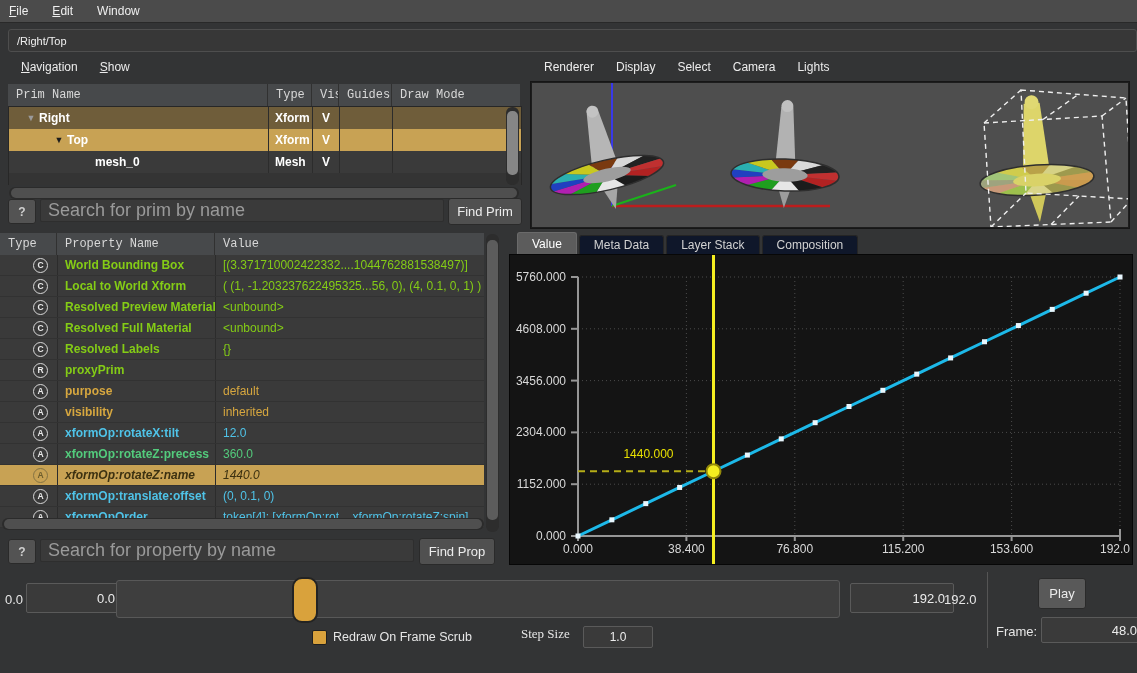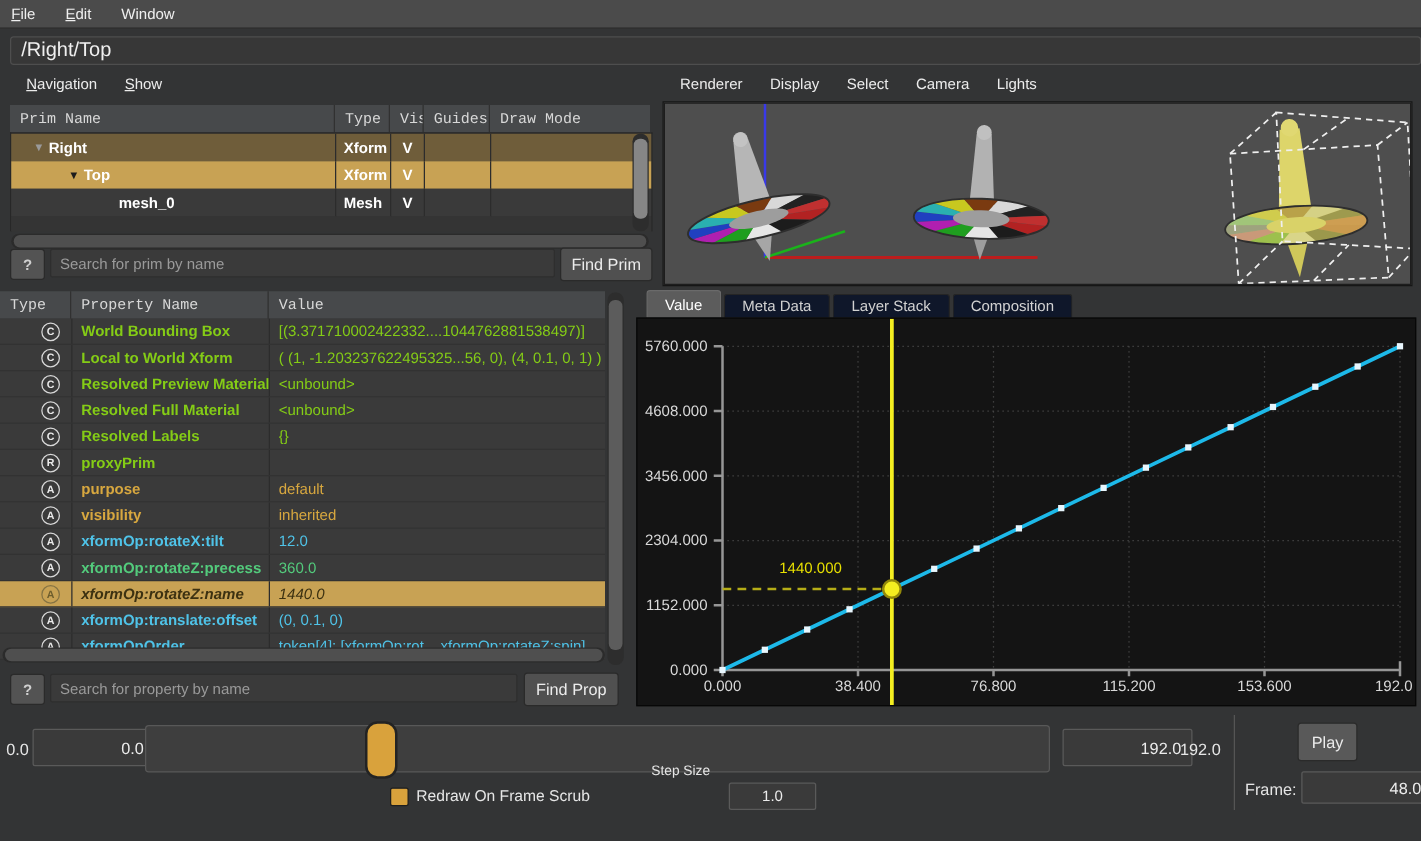--- a/index.html
+++ b/index.html
@@ -12,21 +12,21 @@
   .abs{position:absolute;}
   u{text-decoration:underline;}
 
   
   .menubar{left:0;top:0;width:1137px;height:22px;background:#4b4b4b;border-bottom:1px solid #292929;display:flex;align-items:center;}
   .menubar .menu-item{padding:0 12px;color:#efefef;cursor:default;}
   .menubar .menu-item:first-child{padding-left:9px;}
 
   
   .pathbar{left:8px;top:29px;width:1119px;height:21px;background:#373737;border:1px solid #4e4e4e;border-radius:3px;
-    display:flex;align-items:center;padding-left:8px;color:#f0f0f0;font-size:16px;}
+    display:flex;align-items:center;padding-left:8px;color:#f0f0f0;font-size:11px;}
 
   
   .submenu{display:flex;align-items:flex-start;height:20px;}
   .submenu .menu-item{padding:0 11px;color:#ececec;}
 
   
   .tbl-header{display:grid;align-items:center;background:#47494b;color:#d8d8d8;height:22px;border-bottom:1px solid #262626;}
   .tbl-header .hcell{padding-left:8px;height:100%;display:flex;align-items:center;border-right:1px solid #313131;overflow:hidden;white-space:nowrap;font-family:Liberation Mono, monospace;}
   .tbl-header .hcell:last-child{border-right:none;}
 
@@ -43,21 +43,21 @@
 
   
   .sb-track-h{background:#2b2b2b;border-radius:6px;}
   .sb-thumb-h{position:absolute;left:2px;top:1px;right:2px;bottom:1px;background:#4f4f4f;border-radius:5px;}
   .sb-track-v{background:#2d2d2d;border-radius:6px;}
   .sb-thumb-v{position:absolute;left:1px;right:1px;background:#868686;border-radius:5px;}
 
   
   .help-btn{width:26px;height:23px;background:#535353;border:1px solid #2a2a2a;border-radius:3px;color:#cfcfcf;
     display:flex;align-items:center;justify-content:center;font-weight:bold;}
-  .search-input{background:#3a3a3a;border:1px solid #2e2e2e;border-radius:2px;color:#e6e6e6;font-size:12px;padding:0 7px;outline:none;
+  .search-input{background:#3a3a3a;border:1px solid #2e2e2e;border-radius:2px;color:#e6e6e6;font-size:18px;padding:0 7px;outline:none;
     font-family:"Liberation Sans","DejaVu Sans",sans-serif;}
   .search-input::placeholder{color:#9a9a9a;}
   .push-btn{background:#505050;border:1px solid #2a2a2a;border-radius:3px;color:#ececec;font-size:13px;
     display:flex;align-items:center;justify-content:center;}
 
   
   .vp-canvas{left:531px;top:82px;width:596px;height:144px;background:#4e4e4e;border:1px solid #1d1d1d;box-shadow:0 0 0 1px #161616;}
 
   
   .prop-row{display:grid;grid-template-columns:57px 158px 1fr;height:20px;align-items:center;background:#3a3a3a;border-bottom:1px solid #323232;}
@@ -422,14 +422,14 @@
 <div class="abs lbl" style="left:944px;top:592px;font-size:13px;">192.0</div>
 
 <div class="abs" style="left:987px;top:572px;width:1px;height:76px;background:#555;"></div>
 
 <div class="abs push-btn" style="left:1038px;top:578px;width:46px;height:29px;background:#595959;font-size:13px;">Play</div>
 <div class="abs lbl" style="left:996px;top:624px;font-size:13px;">Frame:</div>
 <input class="abs num-input t-right" style="left: 1041px; top: 617px; width: 87px; height: 24px;" value="48.0">
 
 <div class="abs checkbox checked" id="redraw-checkbox" style="left:312px;top:630px;"></div>
 <div class="abs lbl" style="left:333px;top:630px;font-size:12.5px;">Redraw On Frame Scrub</div>
-<div class="abs lbl" style="left:521px;top:611px;font-size:11px;">Step Size</div>
+<div class="abs lbl" style="left:521px;top:626px;font-size:13px;font-family:Liberation Serif, serif;">Step Size</div>
 <input class="abs num-input t-center" style="left: 583px; top: 626px; width: 52px; height: 20px; font-size: 12px;" value="1.0">
 
 </body></html>

